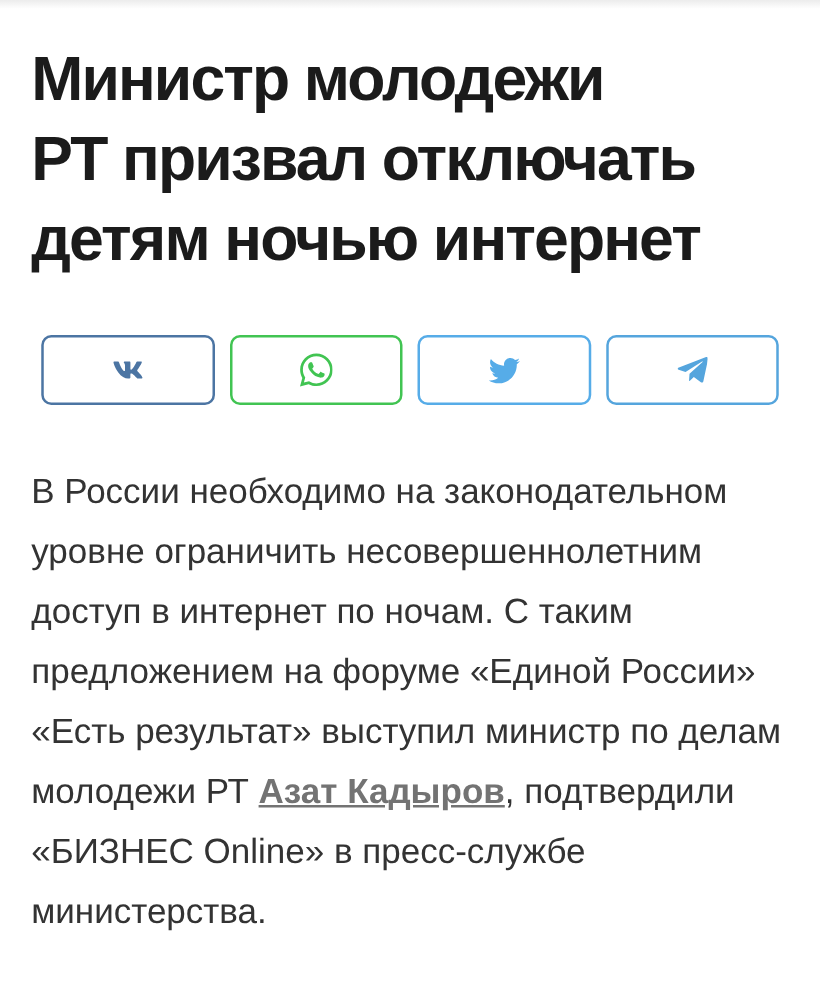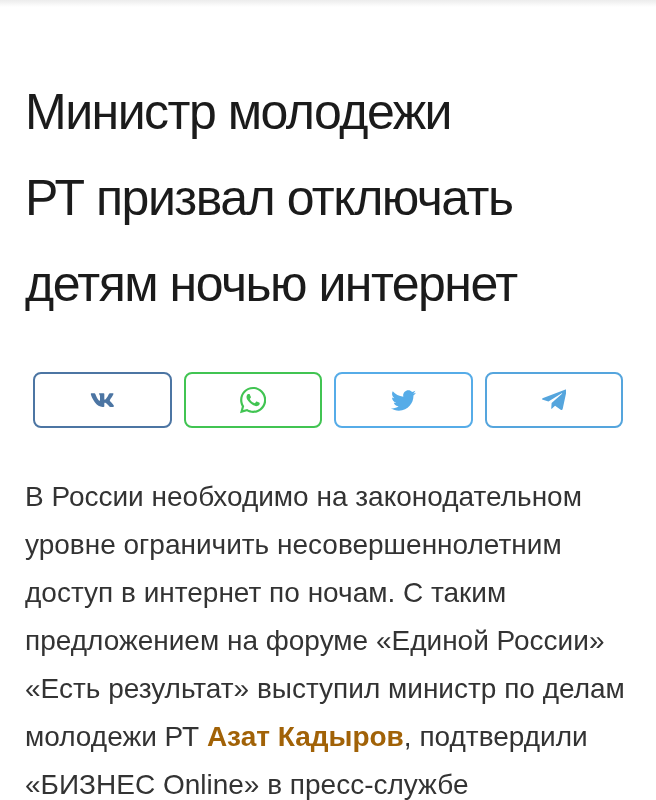--- a/index.html
+++ b/index.html
@@ -20,24 +20,24 @@
   .container {
     padding: 0 25px;
   }
   .timestamp {
     margin-top: 21px;
     font-size: 25px;
     line-height: 30px;
     color: #3e3e3e;
   }
   .headline {
-    margin-top: 62px;
+    margin-top: 24px;
     font-size: 50px;
-    line-height: 86px;
-    font-weight: normal;
+    line-height: 64px;
+    font-weight: bold;
     letter-spacing: -1.5px;
     color: #1b1b1b;
     white-space: pre-line;
   }
   .share-row {
     display: flex;
     gap: 12px;
     margin: 45px 8px 0 8px;
   }
   .share-btn {
@@ -58,21 +58,22 @@
   .icon-twitter   { height: 25px; }
   .icon-telegram  { height: 28px; }
   .article {
     margin-top: 45px;
     font-size: 28px;
     line-height: 48px;
     color: #333333;
   }
   .article .bold-name {
     font-weight: bold;
-    color: #a16207;
+    color: #737373;
+    text-decoration: underline;
   }
 </style>
 </head>
 <body>
 
 <div class="top-edge-shadow"></div>
 
 <div class="container">
 
 

